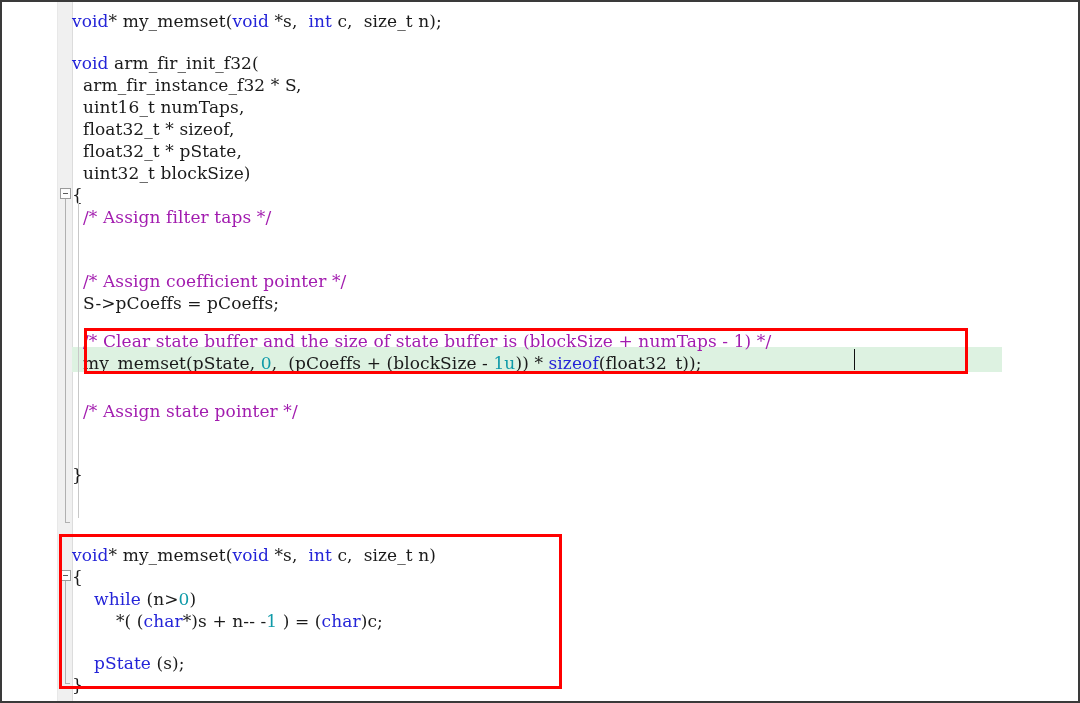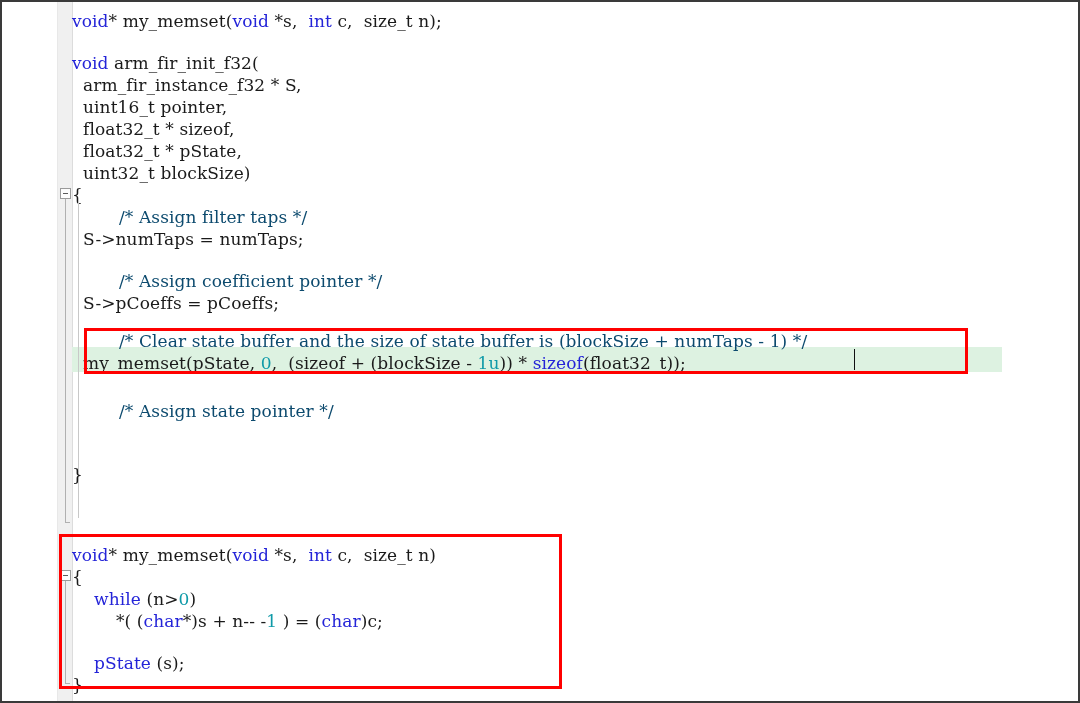--- a/index.html
+++ b/index.html
@@ -40,21 +40,21 @@
     left: 70px;
     white-space: pre;
     font-family: "DejaVu Serif", serif;
     font-size: 17px;
     line-height: 26px;
     letter-spacing: 0.1px;
     color: #1a1a1a;
     text-align: right;
   }
   .kw   { color: #2424d8; }
-  .cmt  { color: #0c4a6e; padding-left: 36px; }        
+  .cmt  { color: #a21caf; }        
   .num  { color: #0f9aa8; }        
   .pln  { color: #1a1a1a; }
 
   
   #highlight-band {
     position: absolute;
     left: 70px;
     top: 345px;
     width: 930px;
     height: 25px;
@@ -123,40 +123,39 @@
 
   <div id="highlight-band"></div>
   <div id="caret"></div>
 
   <div id="code-surface">
 
     <div class="line" style="top:6px"><span class="kw">void</span><span class="pln">* my_memset(</span><span class="kw">void</span><span class="pln"> *s,  </span><span class="kw">int</span><span class="pln"> c,  size_t n);</span></div>
 
     <div class="line" style="top:48px"><span class="kw">void</span><span class="pln"> arm_fir_init_f32(</span></div>
     <div class="line" style="top:70px">  arm_fir_instance_f32 * S,</div>
-    <div class="line" style="top:92px">  uint16_t pointer,</div>
+    <div class="line" style="top:92px">  uint16_t numTaps,</div>
     <div class="line" style="top:114px">  float32_t * sizeof,</div>
     <div class="line" style="top:136px">  float32_t * pState,</div>
     <div class="line" style="top:158px">  uint32_t blockSize)</div>
     <div class="line" style="top:180px;left:70px">{</div>
 
     <div class="fold-box" style="left:58px; top:186px"></div>
     <div class="fold-line" style="left:63px; top:197px; height:323px"></div>
     <div class="fold-foot" style="left:63px; top:520px"></div>
 
     <div class="indent-guide" style="left:76px; top:196px; height:320px"></div>
 
     <div class="line cmt" style="top:202px">  /* Assign filter taps */</div>
-    <div class="line" style="top:224px">  S-&gt;numTaps = numTaps;</div>
 
     <div class="line cmt" style="top:266px">  /* Assign coefficient pointer */</div>
     <div class="line" style="top:288px">  S-&gt;pCoeffs = pCoeffs;</div>
 
     <div class="line cmt" style="top:326px">  /* Clear state buffer and the size of state buffer is (blockSize + numTaps - 1) */</div>
-    <div class="line" style="top:348px"><span class="pln">  my_memset(pState, </span><span class="num">0</span><span class="pln">,  (sizeof + (blockSize - </span><span class="num">1u</span><span class="pln">)) * </span><span class="kw">sizeof</span><span class="pln">(float32_t));</span></div>
+    <div class="line" style="top:348px"><span class="pln">  my_memset(pState, </span><span class="num">0</span><span class="pln">,  (pCoeffs + (blockSize - </span><span class="num">1u</span><span class="pln">)) * </span><span class="kw">sizeof</span><span class="pln">(float32_t));</span></div>
 
     <div class="line cmt" style="top:396px">  /* Assign state pointer */</div>
 
     <div class="line" style="top:460px">}</div>
 
     <div class="line" style="top:540px"><span class="kw">void</span><span class="pln">* my_memset(</span><span class="kw">void</span><span class="pln"> *s,  </span><span class="kw">int</span><span class="pln"> c,  size_t n)</span></div>
 
     <div class="line" style="top:562px">{</div>
 
     <div class="fold-box" style="left:58px; top:568px"></div>

